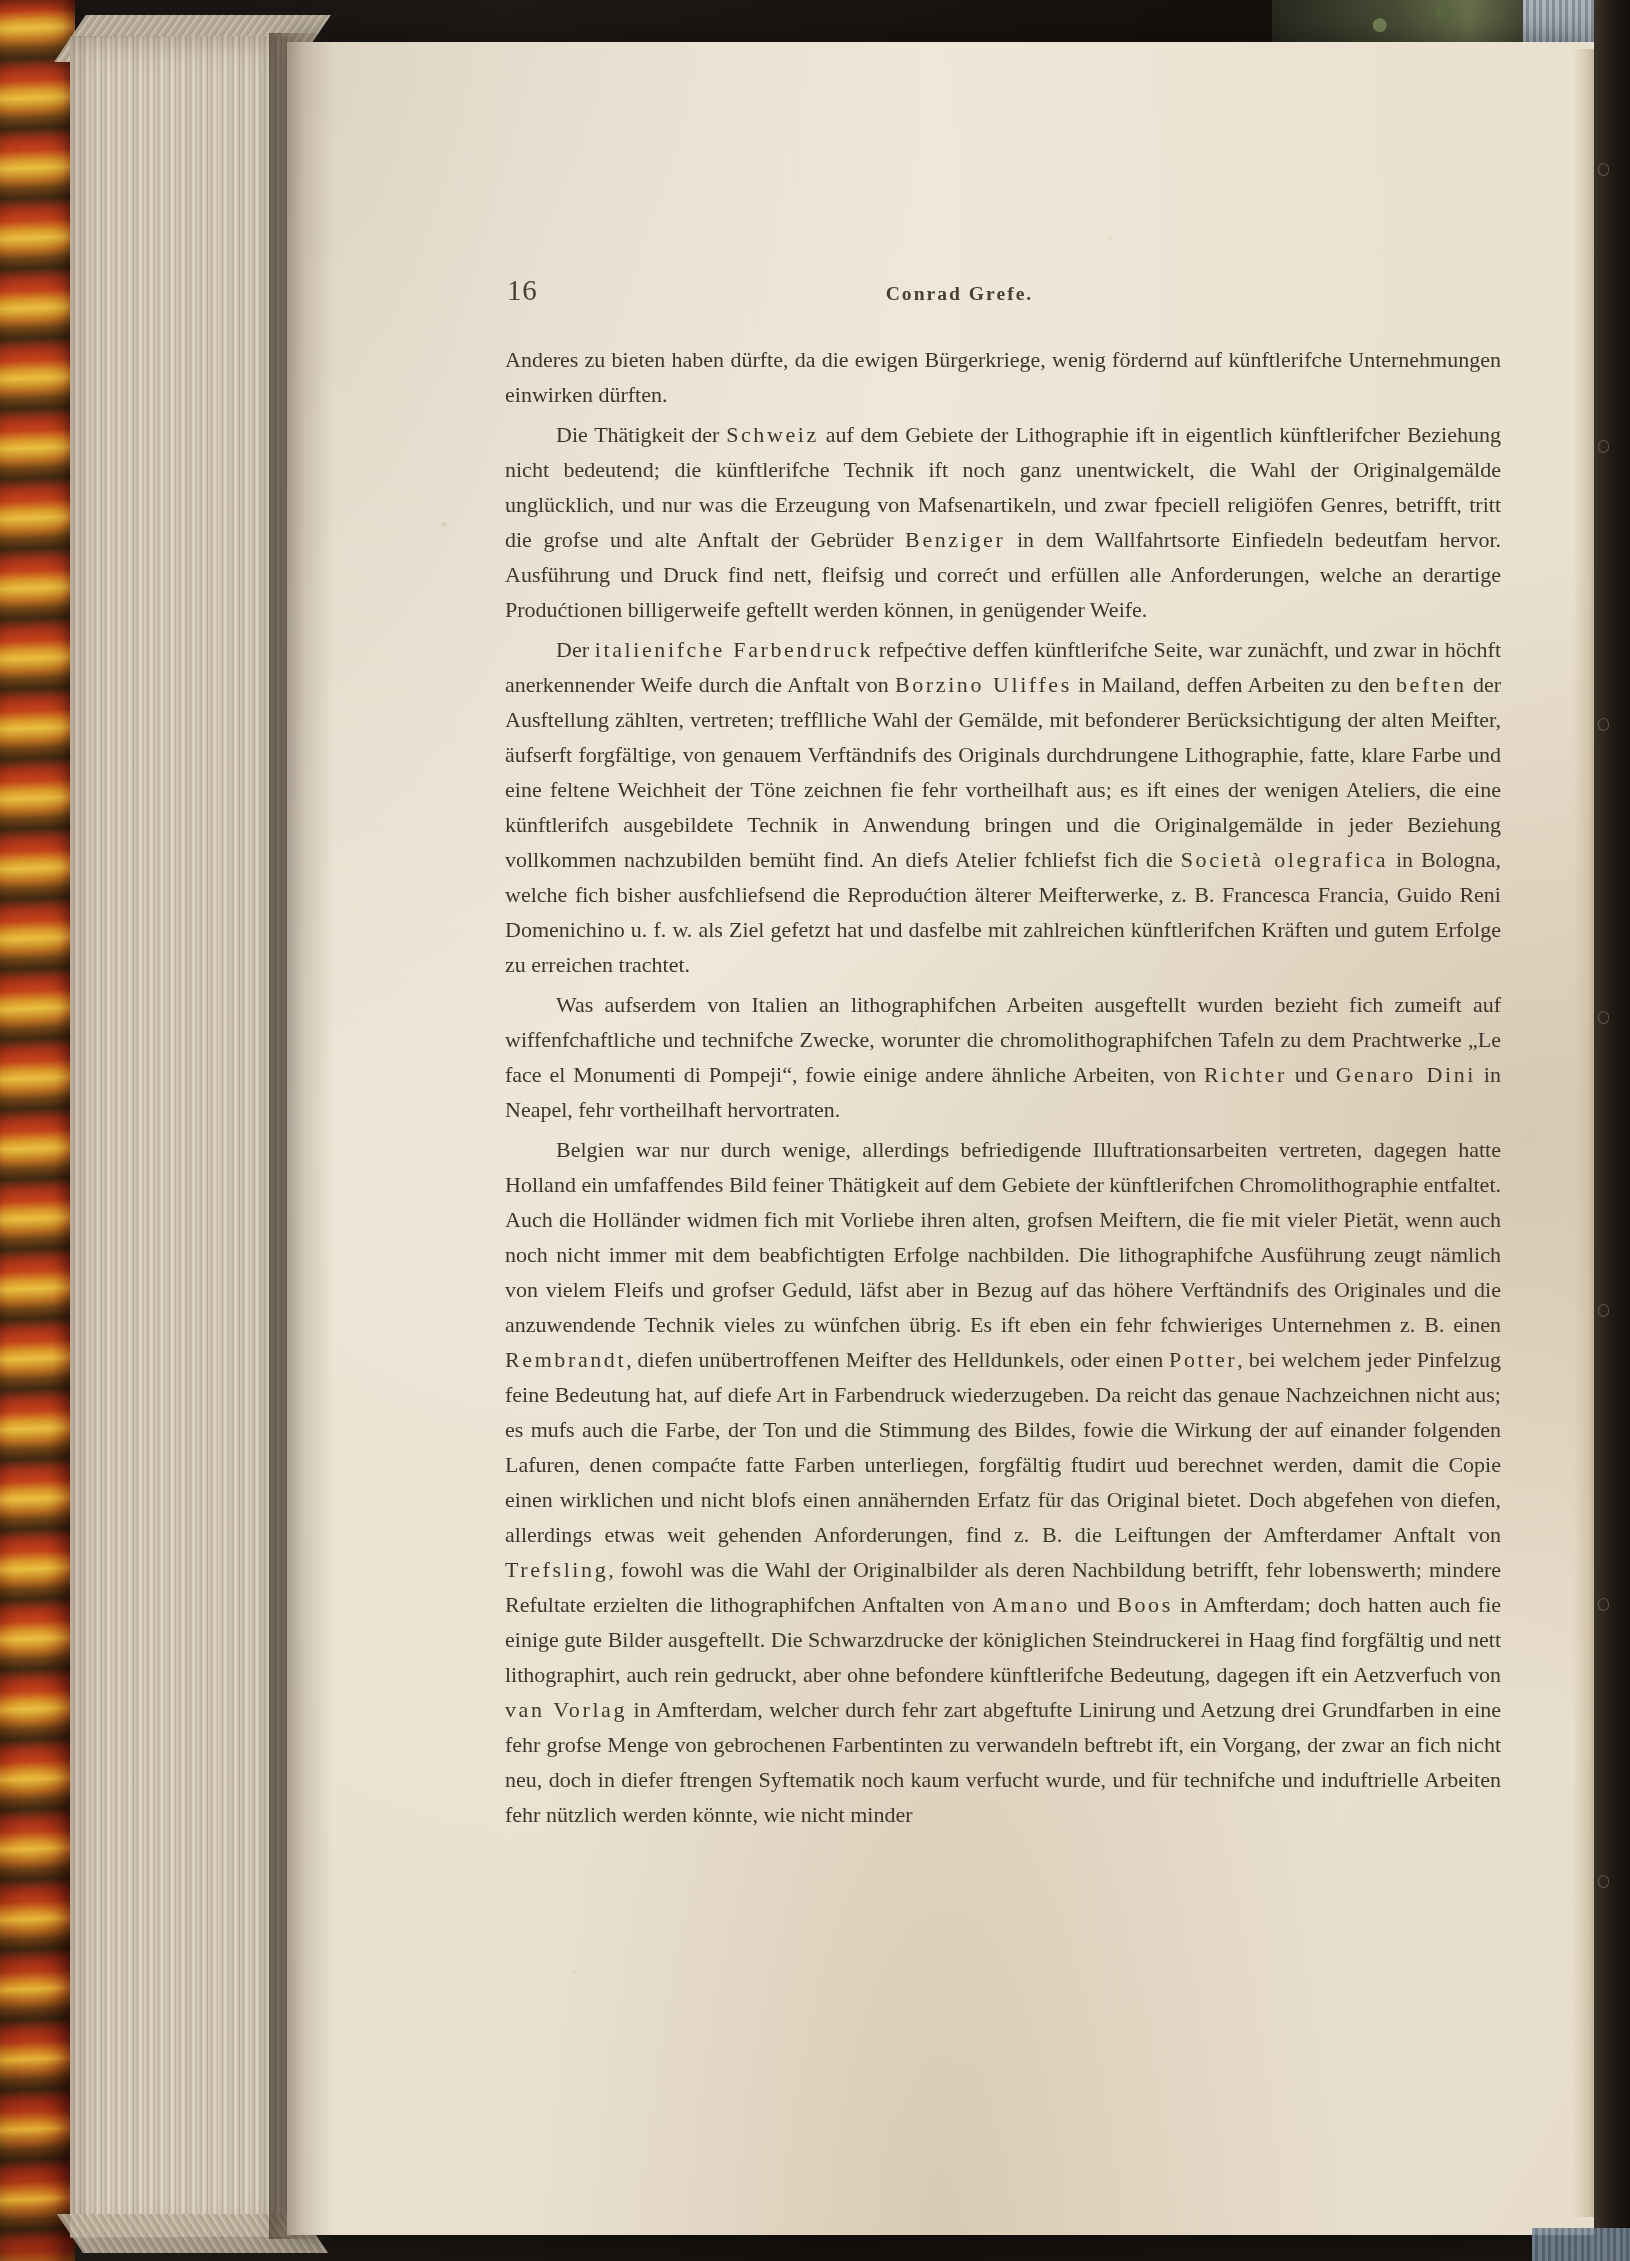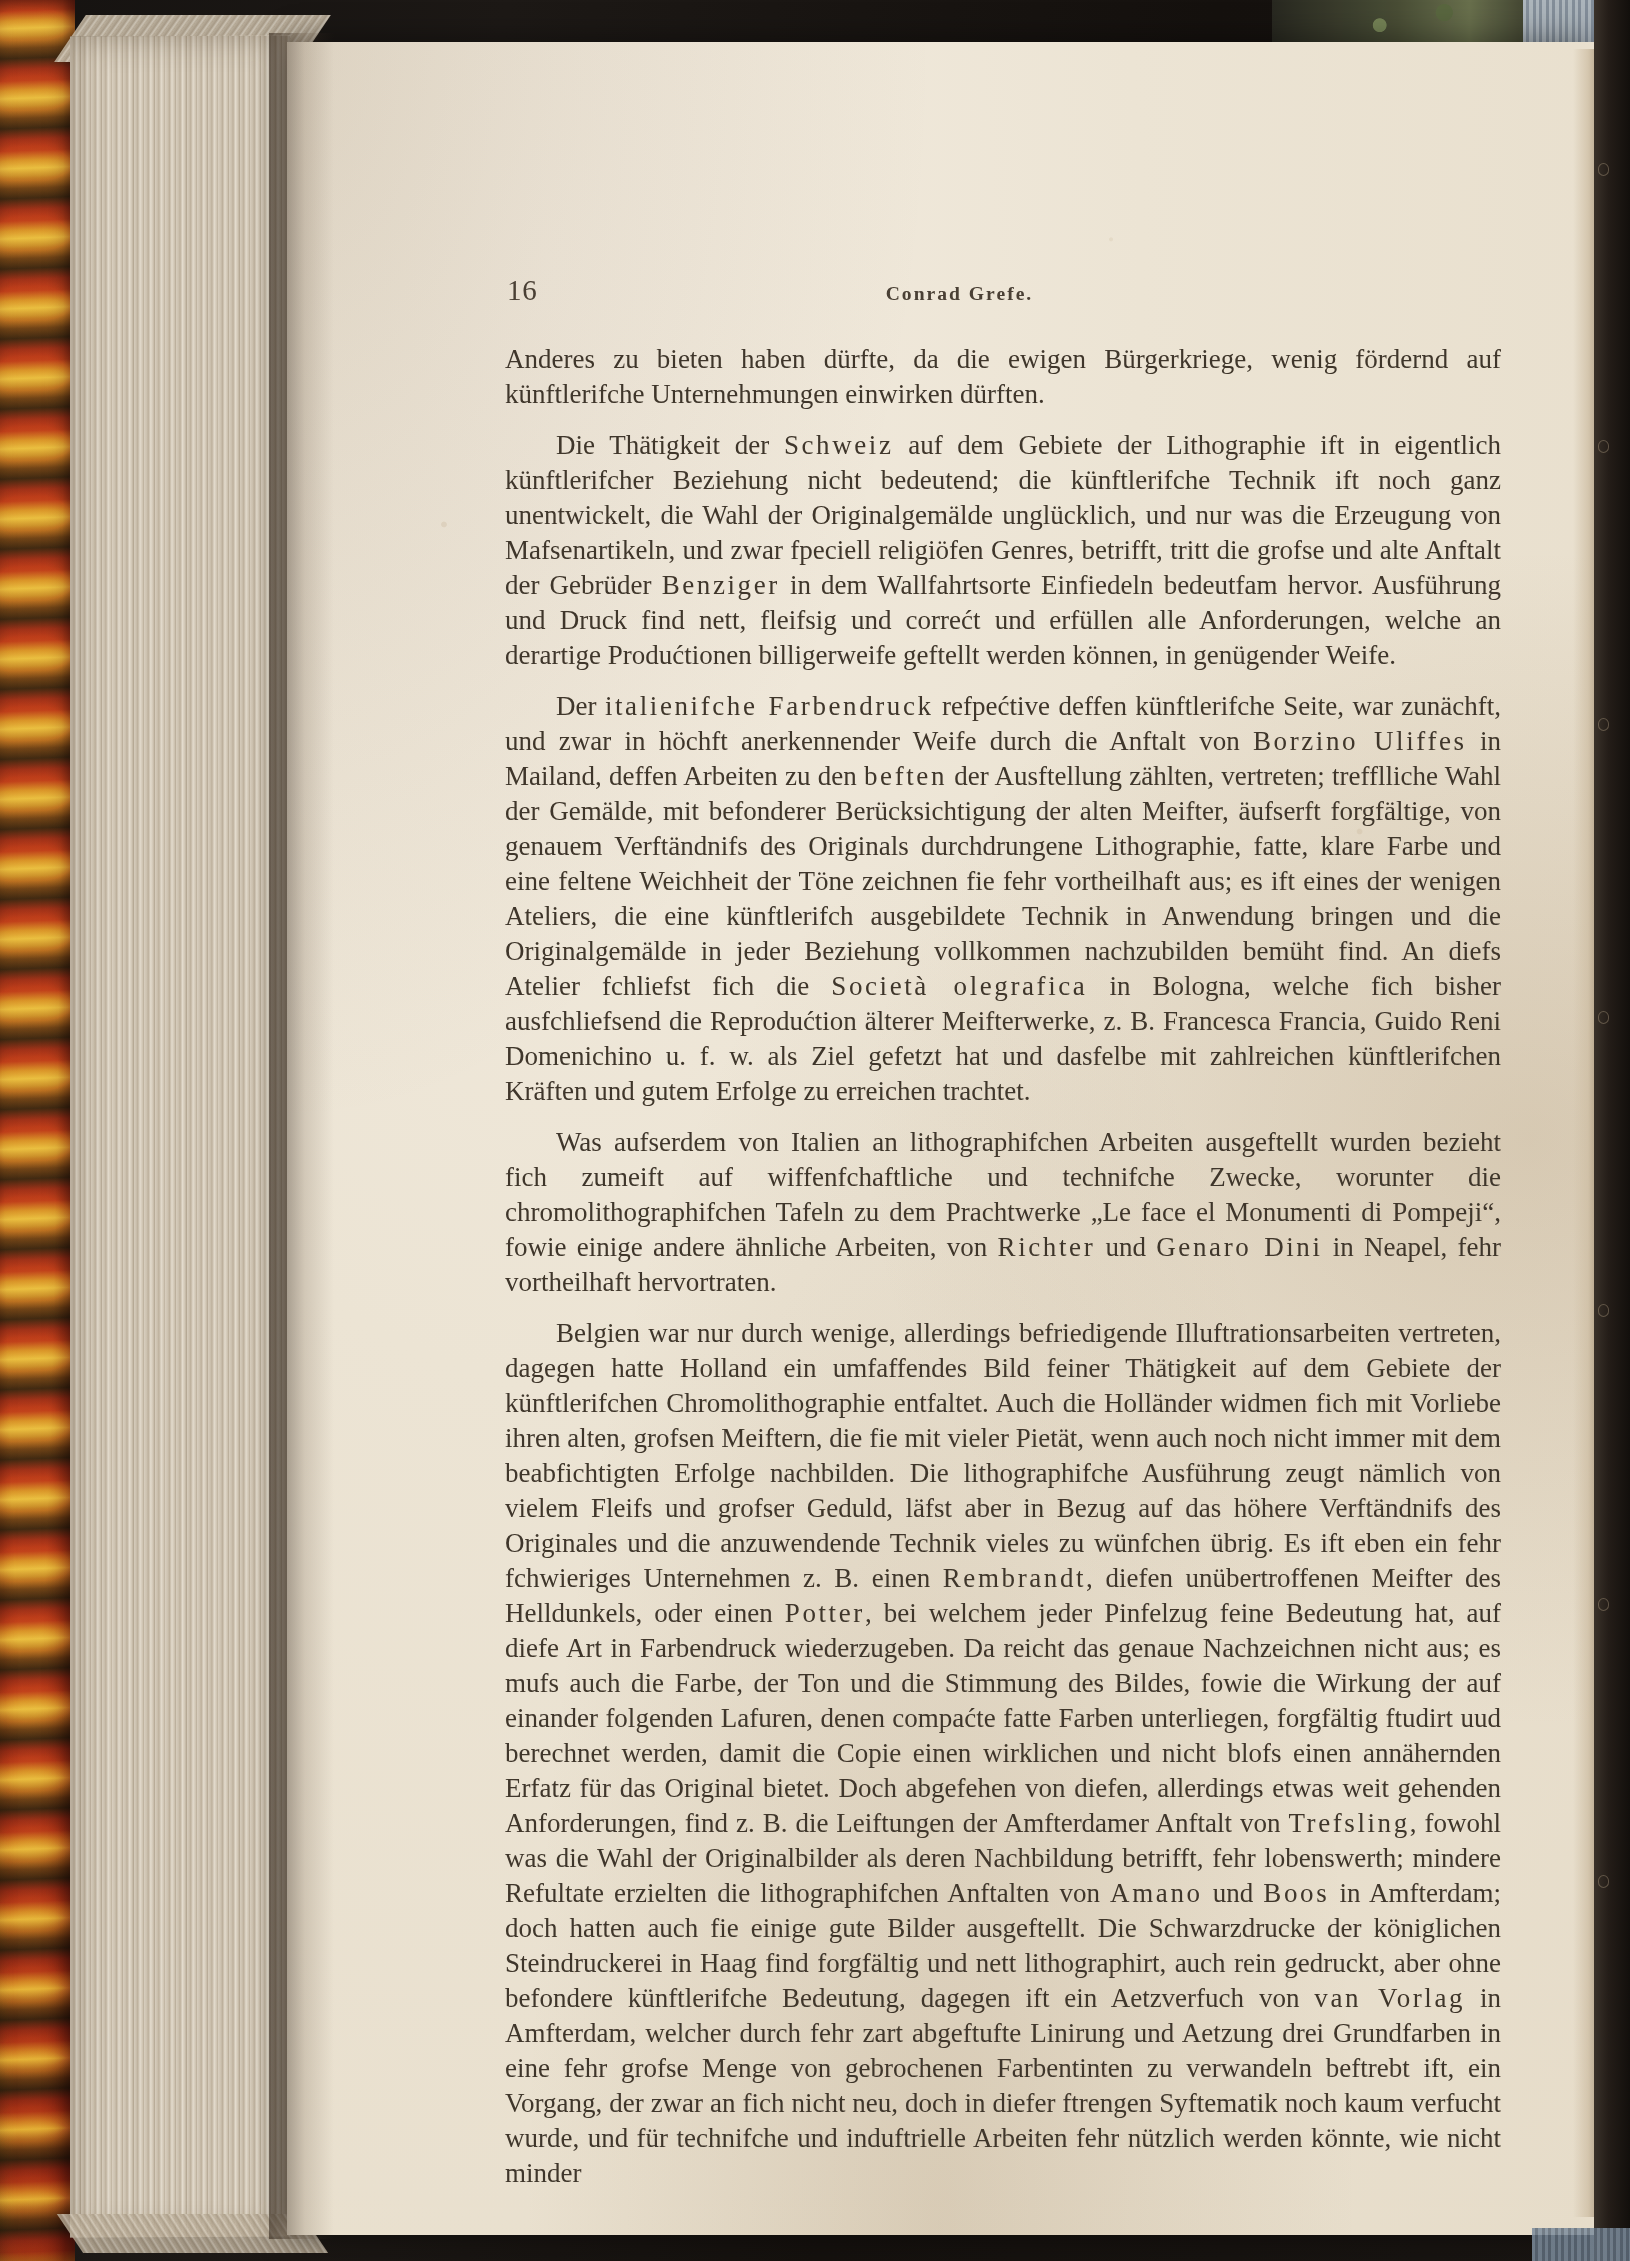--- a/index.html
+++ b/index.html
@@ -190,37 +190,37 @@
     color: #4a4035;
     flex: 1;
     text-align: center;
     padding-right: 106px;
     font-weight: bold;
   }
 
   .textblock {
     position: absolute;
     left: 218px; top: 300px; width: 996px;
-    font-size: 27px;
+    font-size: 22px;
     line-height: 35px;
     text-align: justify;
     color: #3f362b;
     font-family: "Liberation Serif", serif;
   }
   .textblock p {
     margin: 0;
     text-indent: 0;
   }
   .textblock p.ind {
     text-indent: 51px;
   }
   .sp {
     letter-spacing: 2.6px;
   }
-  .textblock p + p { margin-top: 16px; }
+  .textblock p + p { margin-top: 5px; }
 
   
   .textblock { text-rendering: optimizeLegibility; }
 </style>
 </head>
 <body>
 
 <div id="scan">
 
   <div class="backdrop"></div>

